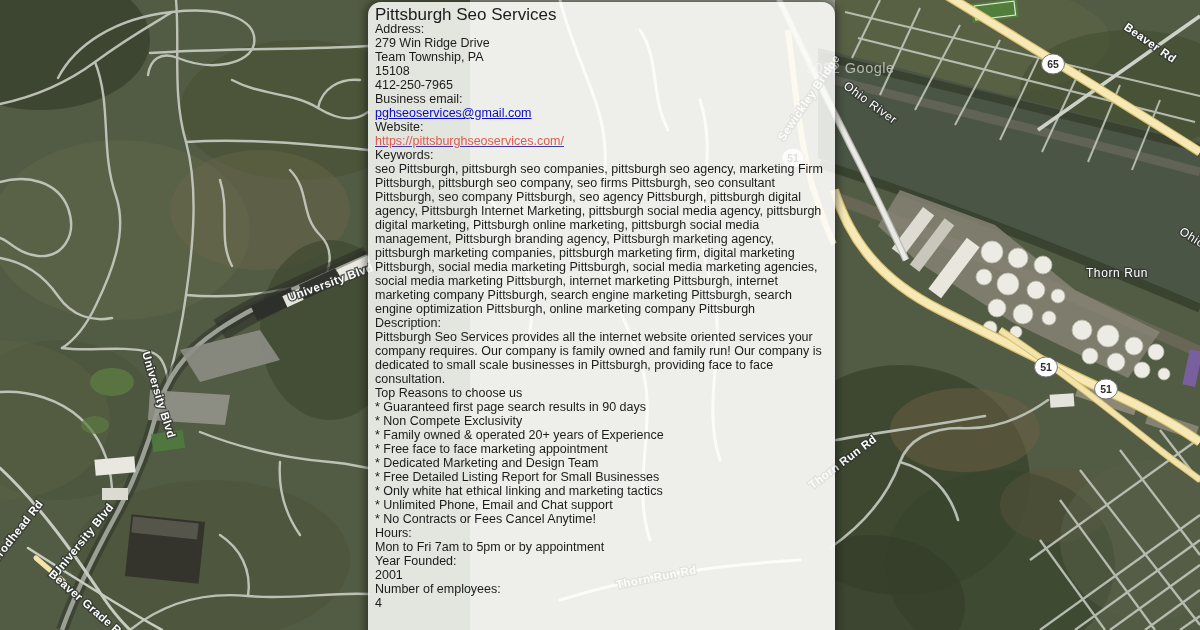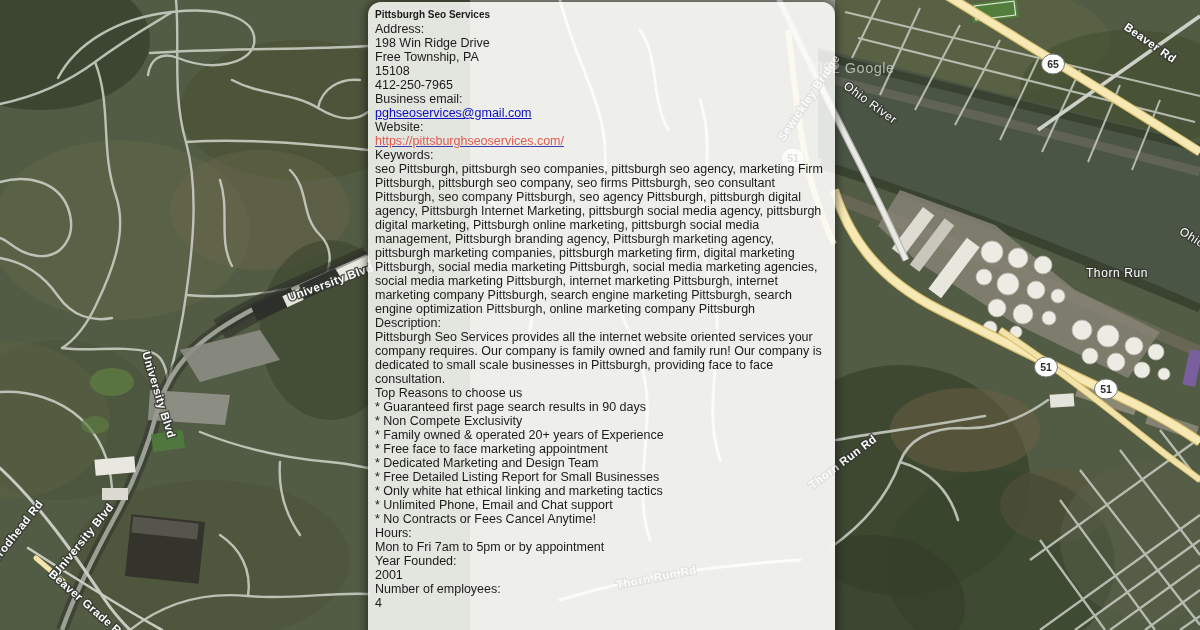--- a/index.html
+++ b/index.html
@@ -12,21 +12,21 @@
             letter-spacing:.4px;font-weight:bold;}
   .placelabel{font-weight:normal;letter-spacing:.6px;font-size:12px;}
   .shieldtxt{font-size:10.5px;font-weight:bold;fill:#2e2e2e;}
   .wm{font-size:14.5px;fill:#c9ccc5;opacity:.85;letter-spacing:.5px;}
   .info-card{position:absolute;left:368px;top:2px;width:467px;height:660px;
              box-sizing:border-box;padding:6px 8px 6px 7px;border-radius:13px;
              background:rgba(251,251,249,.86);
              box-shadow:0 0 8px 2px rgba(15,15,15,.55);
              color:#1b1b1b;font-size:12.5px;line-height:14px;}
   .info-card .ln{white-space:pre-wrap;}
-  .info-card .t{font-weight:bold;font-size:10px;}
+  .info-card .t{font-weight:normal;font-size:17px;}
   a.lnk-email{color:#0d0dc0;text-decoration:underline;cursor:pointer;}
   a.lnk-web{color:#df5a4f;text-decoration:underline;text-decoration-color:#3b3bab;cursor:pointer;margin-top:27px;}
 </style>
 </head>
 <body>
 
 <div class="stage">
 
 <svg width="1200" height="630" viewBox="0 0 1200 630">
 
@@ -235,22 +235,22 @@
     <text class="maplabel" x="845" y="465" text-anchor="middle" transform="rotate(-37 845 465)">Thorn Run Rd</text>
     <text class="maplabel" x="657" y="581" text-anchor="middle" transform="rotate(-11 657 581)">Thorn Run Rd</text>
     <text class="maplabel" x="812" y="100" text-anchor="middle" transform="rotate(-56 812 100)">Sewickley Bridge</text>
     <text class="wm" x="806" y="73" text-anchor="start">2022 Google</text>
   </g>
 </svg>
 
 <div class="info-card">
   <div class="ln t">Pittsburgh Seo Services</div>
   <div class="ln">Address:</div>
-  <div class="ln">198 Win Ridge Drive</div>
-  <div class="ln">Free Township, PA</div>
+  <div class="ln">279 Win Ridge Drive</div>
+  <div class="ln">Team Township, PA</div>
   <div class="ln">15108</div>
   <div class="ln">412-250-7965</div>
   <div class="ln">Business email:</div>
   <div class="ln"><a class="lnk-email">pghseoservices@gmail.com</a></div>
   <div class="ln">Website:</div>
   <div class="ln"><a class="lnk-web">https://pittsburghseoservices.com/</a></div>
   <div class="ln">Keywords:</div>
   <div class="ln">seo Pittsburgh, pittsburgh seo companies, pittsburgh seo agency, marketing Firm Pittsburgh, pittsburgh seo company, seo firms Pittsburgh, seo consultant Pittsburgh, seo company Pittsburgh, seo agency Pittsburgh, pittsburgh digital agency, Pittsburgh Internet Marketing, pittsburgh social media agency, pittsburgh digital marketing, Pittsburgh online marketing, pittsburgh social media management, Pittsburgh branding agency, Pittsburgh marketing agency, pittsburgh marketing companies, pittsburgh marketing firm, digital marketing Pittsburgh, social media marketing Pittsburgh, social media marketing agencies, social media marketing Pittsburgh, internet marketing Pittsburgh, internet marketing company Pittsburgh, search engine marketing Pittsburgh, search engine optimization Pittsburgh, online marketing company Pittsburgh</div>
   <div class="ln">Description:</div>
   <div class="ln">Pittsburgh Seo Services provides all the internet website oriented services your company requires. Our company is family owned and family run! Our company is dedicated to small scale businesses in Pittsburgh, providing face to face consultation.</div>

